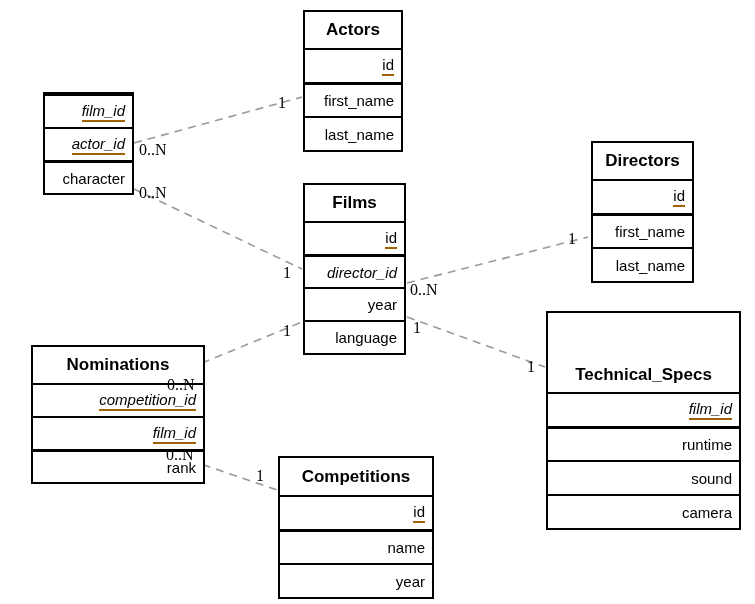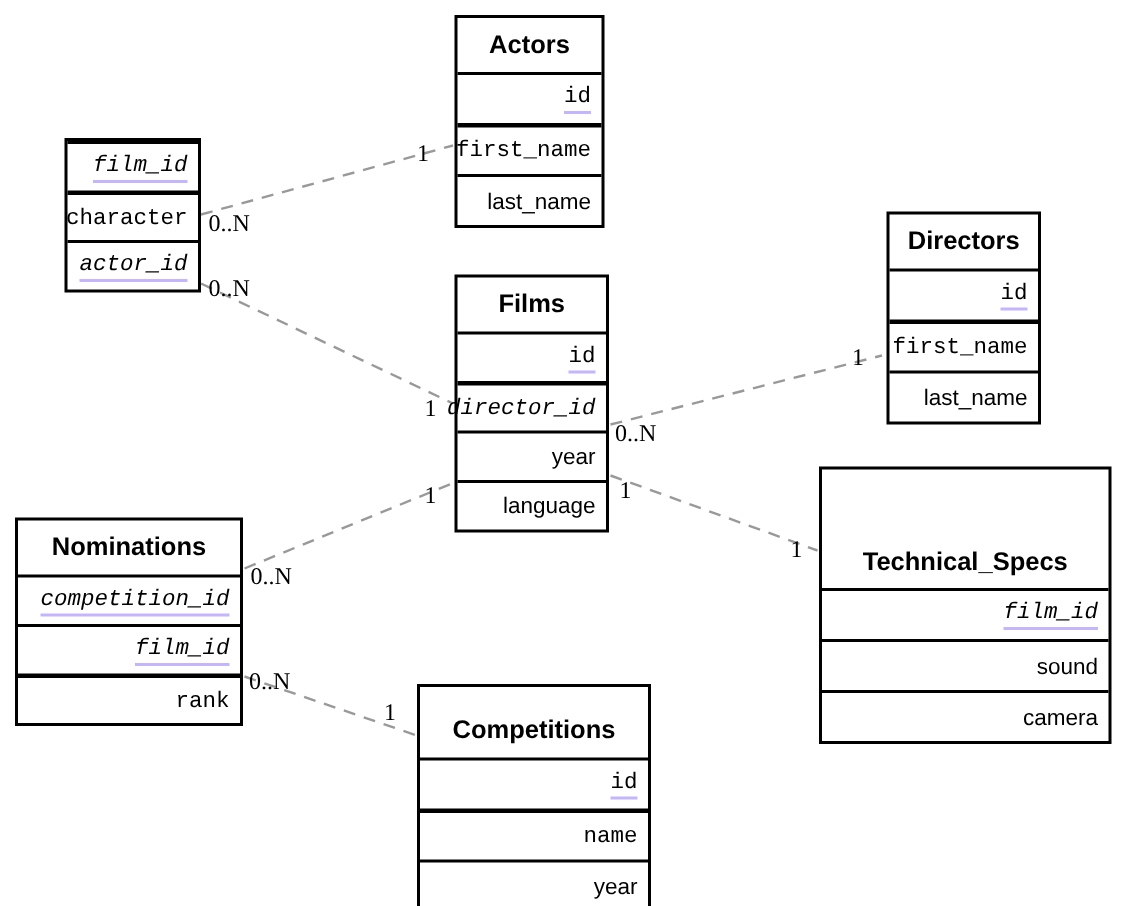--- a/index.html
+++ b/index.html
@@ -14,37 +14,37 @@
     position:absolute; background:#ffffff; border:2px solid #000000;
   }
   .t-header {
     height:36px; display:flex; align-items:center; justify-content:center;
     font-weight:bold; font-size:17px; color:#000;
   }
   .t-row {
     height:33px; display:flex; align-items:center; justify-content:flex-end;
     padding-right:7px; border-top:2px solid #000000; font-size:15px; color:#000;
   }
-  .thick-top { border-top-width:3px;font-family:Liberation Mono, monospace; }
-  .u { border-bottom:2px solid #c4b5fd; padding-bottom:1px;font-family:Liberation Mono, monospace; }
+  .thick-top { border-top-width:3px; }
+  .u { border-bottom:2px solid #a16207; padding-bottom:1px; }
   .i { font-style:italic; }
 
   
   #t-actors   { left:303px; top:10px;  width:100px; }
   #t-actors .t-row { height:34px; }
   #t-roles    { left:43px;  top:92px;  width:91px;  }
   #t-films    { left:303px; top:183px; width:103px; }
   #t-directors{ left:591px; top:141px; width:103px; }
   #t-directors .t-row { height:34px; }
-  #t-nominations { left:10px; top:345px; width:152px; }
+  #t-nominations { left:31px; top:345px; width:174px; }
   #t-technical { left:546px; top:311px; width:195px; }
   #t-technical .t-header { height:35px;margin-top:44px; }
   #t-technical .t-row { height:34px; }
   #t-competitions { left:278px; top:456px; width:156px; }
-  #t-competitions .t-header { height:37px;margin-top:10px; }
+  #t-competitions .t-header { height:37px; }
   #t-competitions .t-row { height:34px; }
 
   .card {
     position:absolute; font-family:"Liberation Serif", serif;
     font-size:16px; color:#000; white-space:nowrap;
   }
 </style>
 </head>
 <body>
 
@@ -73,25 +73,25 @@
       </div>
     <div class="t-row">
         <span>last_name</span>
       </div>
   </div>
 
   <div class="table" id="t-roles">
     <div class="t-row">
         <span class="u i">film_id</span>
       </div>
+    <div class="t-row">
+        <span class="u i">actor_id</span>
+      </div>
     <div class="t-row thick-top">
         <span>character</span>
-      </div>
-    <div class="t-row">
-        <span class="u i">actor_id</span>
       </div>
   </div>
 
   <div class="table" id="t-films">
     <div class="t-header">
         <span>Films</span>
       </div>
     <div class="t-row">
         <span class="u">id</span>
       </div>
@@ -136,20 +136,23 @@
       </div>
   </div>
 
   <div class="table" id="t-technical">
     <div class="t-header">
         <span>Technical_Specs</span>
       </div>
     <div class="t-row">
         <span class="u i">film_id</span>
       </div>
+    <div class="t-row thick-top">
+        <span>runtime</span>
+      </div>
     <div class="t-row">
         <span>sound</span>
       </div>
     <div class="t-row">
         <span>camera</span>
       </div>
   </div>
 
   <div class="table" id="t-competitions">
     <div class="t-header">

